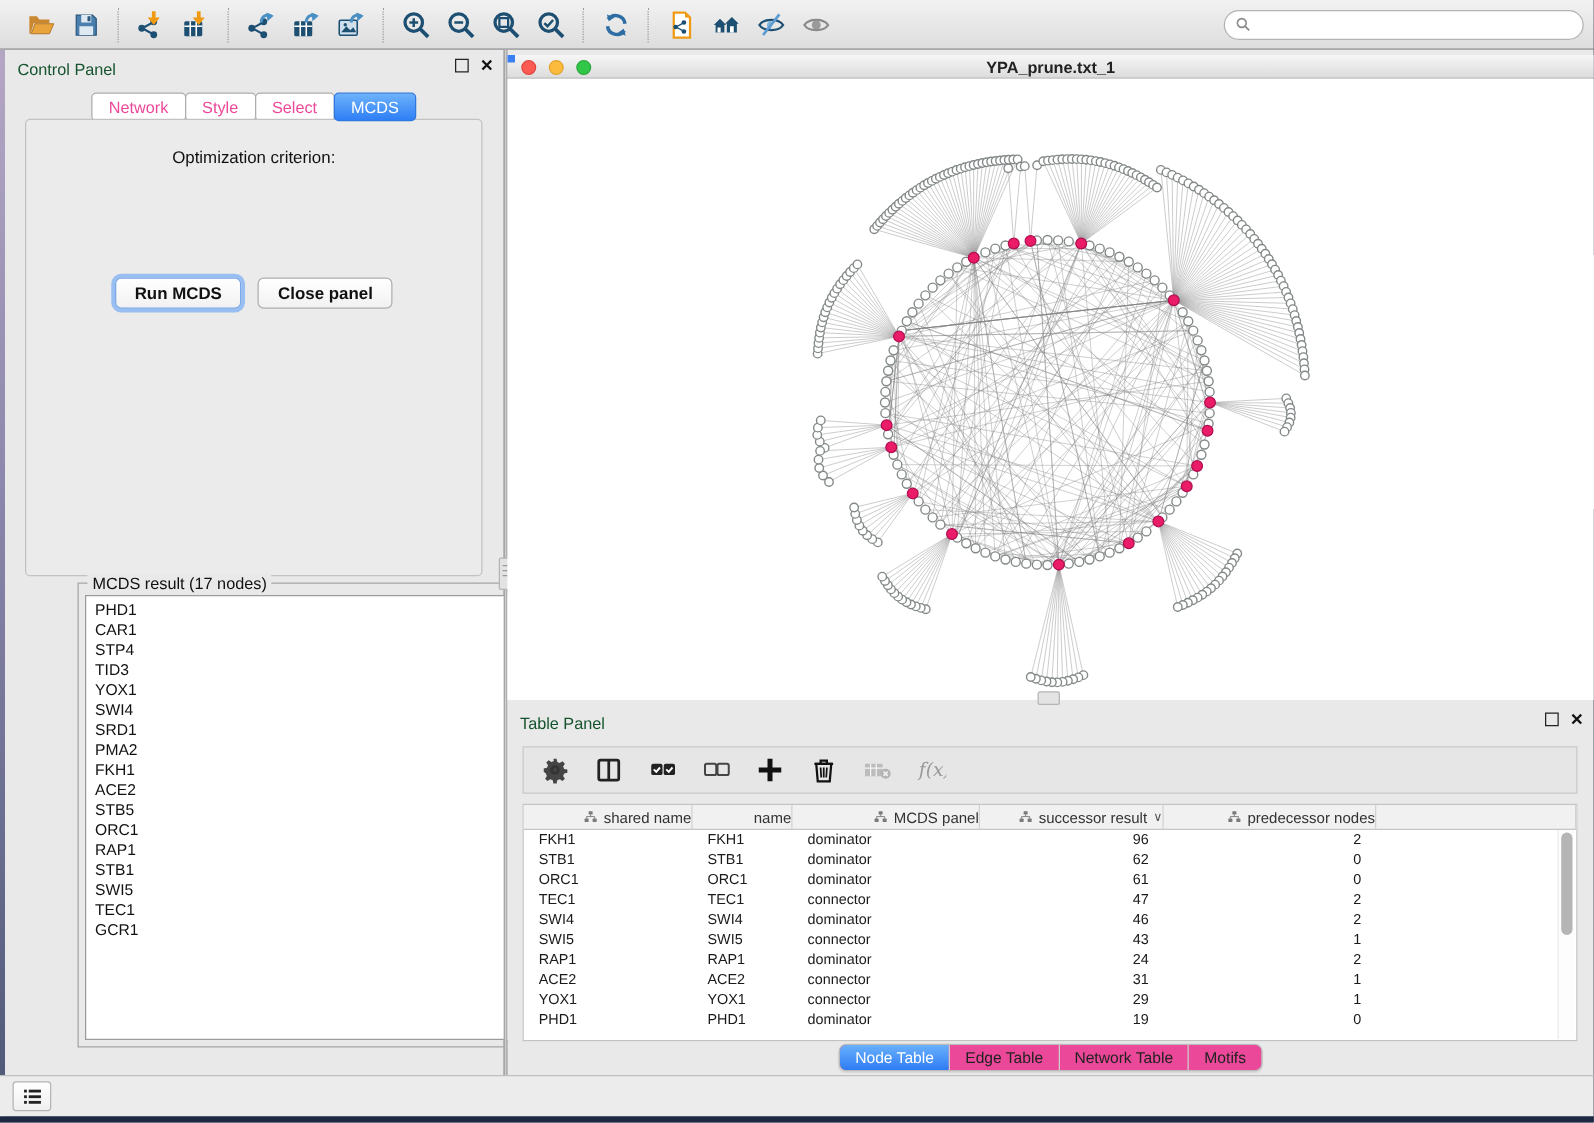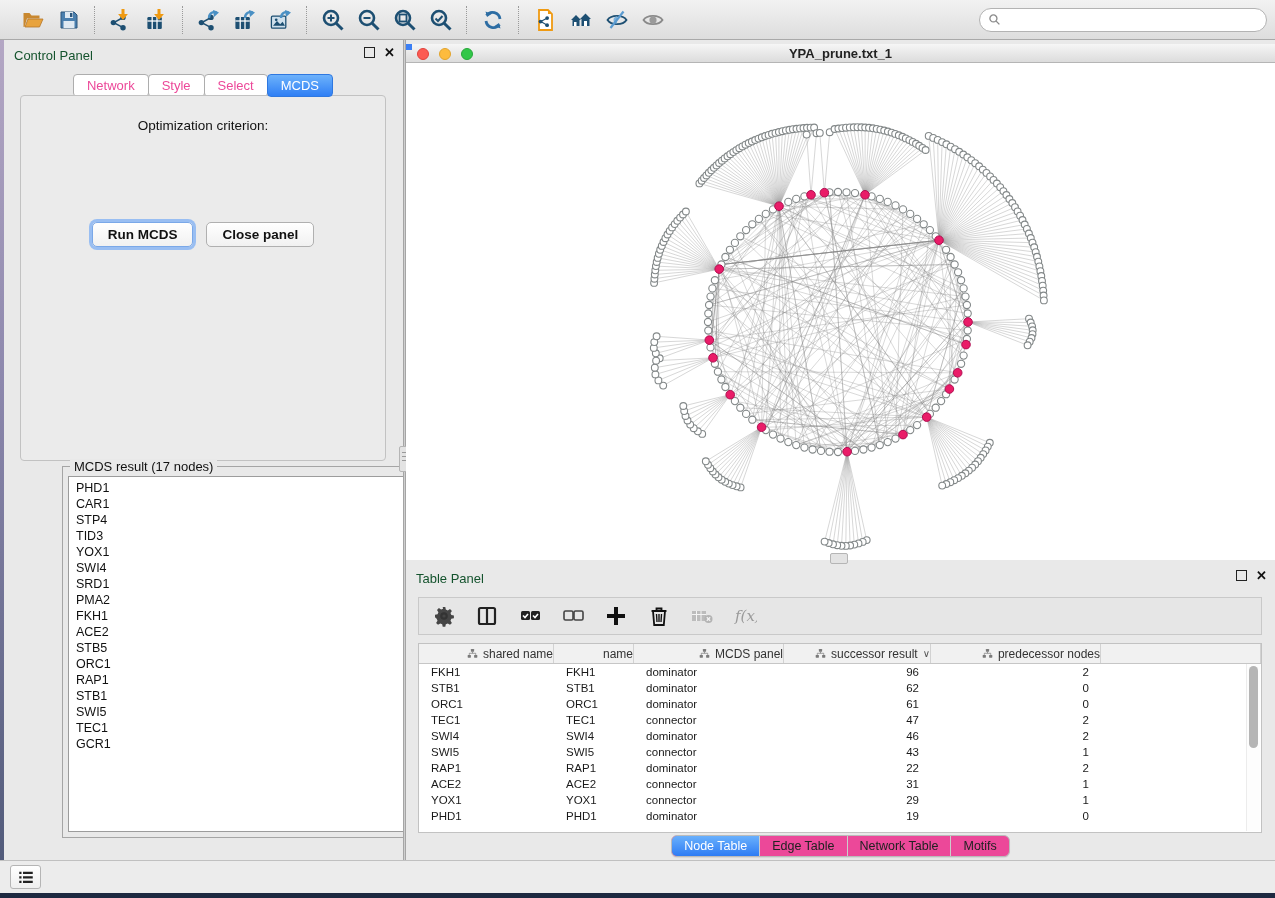--- a/index.html
+++ b/index.html
@@ -1280,21 +1280,21 @@
               <div class="td">SWI5</div>
               <div class="td">connector</div>
               <div class="td num">43</div>
               <div class="td num">1</div>
               <div class="td"></div>
             </div>
             <div class="tbl-row">
               <div class="td">RAP1</div>
               <div class="td">RAP1</div>
               <div class="td">dominator</div>
-              <div class="td num">22</div>
+              <div class="td num">24</div>
               <div class="td num">2</div>
               <div class="td"></div>
             </div>
             <div class="tbl-row">
               <div class="td">ACE2</div>
               <div class="td">ACE2</div>
               <div class="td">connector</div>
               <div class="td num">31</div>
               <div class="td num">1</div>
               <div class="td"></div>

